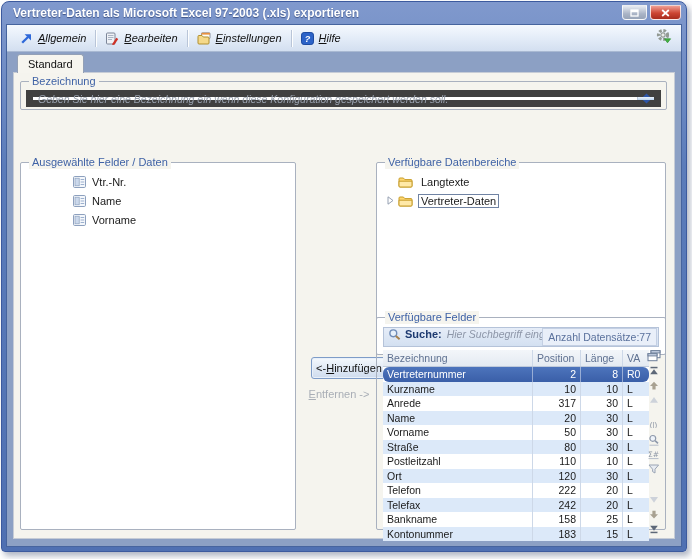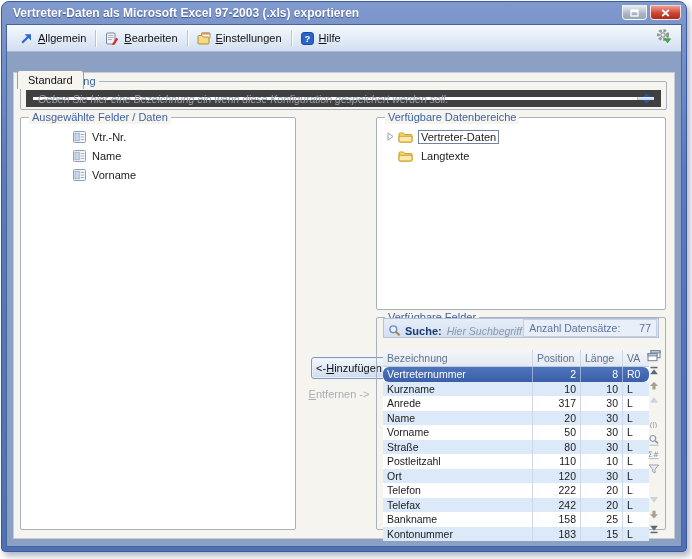--- a/index.html
+++ b/index.html
@@ -29,29 +29,29 @@
     background:linear-gradient(#f5f9fe,#e2ebf7 55%,#d3dff0);
     border-bottom:1px solid #a9b9d2;}
   .tb-item{display:flex;align-items:center;gap:5px;padding:2px 7px;font-size:11px;color:#101010;cursor:default;}
   .tb-item u{text-decoration:underline;}
   .tb-sep{width:1px;height:17px;background:#b9c5d8;box-shadow:1px 0 0 #fdfefe;margin:0 2px;}
   .tb-spacer{flex:1;}
   .tb-right{display:flex;align-items:center;padding-right:3px;}
 
   
   .client{flex:1;position:relative;background:#8ca0c4;}
-  .tab{position:absolute;left:10px;top:18px;height:18px;line-height:18px;padding:0 10px;z-index:2;
+  .tab{position:absolute;left:10px;top:2px;height:18px;line-height:18px;padding:0 10px;z-index:2;
     background:#f6f5ef;border:1px solid #93a0b6;border-bottom:none;border-radius:3px 3px 0 0;
     font-size:11px;color:#101010;}
   .tab-page{position:absolute;left:6px;right:6px;top:20px;bottom:7px;z-index:1;
     background:#f5f4ee;border:1px solid #c6ccd6;}
 
   
   .group{position:absolute;border:1px solid #a9b1bf;border-radius:2px;box-sizing:border-box;}
-  .group.white{background:#ffffff;}
+  .group.white{background:#ffffff;margin-top:45px;}
   .group-caption{position:absolute;top:-7px;left:8px;background:#f5f4ee;padding:0 3px;
     font-size:11px;line-height:13px;color:#3f62a6;white-space:nowrap;}
   .group.white .group-caption{background:#f5f4ee;}
 
   #grp-bezeichnung{left:6px;right:7px;top:8px;height:29px;}
   .combo{position:absolute;left:5px;right:5px;top:8px;height:17px;background:#fff;
     border:7px solid #404040;display:flex;align-items:center;box-sizing:border-box;}
   .combo-text{flex:1;font-size:10.5px;font-style:italic;color:#98a0ad;padding-left:5px;
     white-space:nowrap;overflow:hidden;}
   .combo-btn{flex:0 0 16px;align-self:stretch;border-left:1px solid #b9c6da;
@@ -63,27 +63,27 @@
 
   #grp-areas{left:362px;right:8px;top:44px;height:193px;}
   .tree{padding:9px 0 0 10px;}
   .tree-node{display:flex;align-items:center;height:19px;font-size:11px;color:#1a1a1a;}
   .tree-arrow{width:11px;display:flex;align-items:center;}
   .tree-folder{margin-right:5px;display:flex;align-items:center;}
   .tree-label{padding:0 2px;border:1px solid transparent;}
   .tree-label.sel{border:1px solid #7083a3;background:#fff;}
 
   #grp-fields{left:362px;right:8px;top:244px;bottom:8px;}
-  .searchbar{position:absolute;left:6px;right:6px;top:0;height:20px;box-sizing:border-box;
+  .searchbar{position:absolute;left:6px;right:6px;top:9px;height:20px;box-sizing:border-box;
     background:linear-gradient(#e6edf8,#d3e0f1);border:1px solid #b5c3d9;
-    display:flex;align-items:flex-end;}
+    display:flex;align-items:flex-start;}
   .searchbar .mag{margin:0 4px;display:flex;}
   .search-label{font-size:11px;font-weight:bold;color:#1d3a70;margin-right:5px;}
   .search-ph{flex:1;font-size:10.5px;font-style:italic;color:#8d96a8;white-space:nowrap;overflow:hidden;}
-  .count-box{height:16px;margin-right:1px;padding:0 5px;display:flex;align-items:center;gap:19px;
+  .count-box{height:16px;margin-right:1px;padding:0 5px;display:flex;align-items:center;gap:0;
     background:#e9eff9;border:1px solid #c3cfe3;font-size:10.5px;color:#5a719c;white-space:nowrap;}
 
   .table{position:absolute;left:6px;top:32px;width:266px;background:#fff;}
   .thead{display:grid;grid-template-columns:150px 48px 42px 26px;height:16px;
     background:linear-gradient(#f3f6fa,#e4eaf2);border-bottom:1px solid #bfcadb;}
   .th{font-size:10.5px;color:#5f7191;line-height:16px;padding-left:4px;
     border-right:1px solid #cdd8e8;overflow:hidden;white-space:nowrap;box-sizing:border-box;}
   .th:last-child{border-right:none;}
   .trow{display:grid;grid-template-columns:150px 48px 42px 26px;height:14.5px;background:#fff;}
   .trow.alt{background:#dce9f9;}
@@ -125,21 +125,21 @@
             <span><svg width="9" height="8" viewBox="0 0 9 8">
                 <path d="M1.2 1 L7.8 7 M7.8 1 L1.2 7" stroke="#ffffff" stroke-width="1.7"></path>
               </svg></span>
           </span>
       </span>
     </div>
 
     <div class="window-inner">
 
       <div class="toolbar">
-        <span style="display:flex;align-items:flex-start;">
+        <span style="display:flex;align-items:flex-start;font-style:italic;">
             <span class="tb-item">
               <span style="display:flex">
                 <svg width="13" height="13" viewBox="0 0 13 13">
                   <path d="M2.2 10.8 L8 5" stroke="#2e68d9" stroke-width="2.3" fill="none"></path>
                   <polygon points="4.6,2.2 11,2.2 11,8.6" fill="#2e68d9"></polygon>
                 </svg>
               </span>
               <span><u>A</u>llgemein</span>
             </span>
             <span class="tb-sep"></span>
@@ -244,42 +244,42 @@
                   </span>
                   <span>Vorname</span>
                 </div>
               </div>
           </div>
 
           <div class="group white" id="grp-areas">
             <span class="group-caption">Verfügbare Datenbereiche</span>
             <div class="tree">
                 <div class="tree-node">
-                  <span class="tree-arrow">
-                    <svg width="7" height="9" viewBox="0 0 7 9">
-                      <polygon points="1,0.8 6,4.5 1,8.2" fill="#ffffff" stroke="#95a0b2" stroke-width="1"></polygon>
-                    </svg>
-                  </span>
-                  <span class="tree-folder">
-                    <svg width="15" height="12" viewBox="0 0 15 12">
-                      <path d="M1 3 Q1 2 2 2 H5.4 L6.8 3.6 H13 Q14 3.6 14 4.6 V10 Q14 11 13 11 H2 Q1 11 1 10 Z" fill="#ffd771" stroke="#c79d2b"></path>
-                      <path d="M1 5.2 H14 V10 Q14 11 13 11 H2 Q1 11 1 10 Z" fill="#ffe9a8" stroke="#c79d2b"></path>
-                    </svg>
-                  </span>
-                  <span class="tree-label sel">Vertreter-Daten</span>
-                </div>
-                <div class="tree-node">
                   <span class="tree-arrow"></span>
                   <span class="tree-folder">
                     <svg width="15" height="12" viewBox="0 0 15 12">
                       <path d="M1 3 Q1 2 2 2 H5.4 L6.8 3.6 H13 Q14 3.6 14 4.6 V10 Q14 11 13 11 H2 Q1 11 1 10 Z" fill="#ffd771" stroke="#c79d2b"></path>
                       <path d="M1 5.2 H14 V10 Q14 11 13 11 H2 Q1 11 1 10 Z" fill="#ffe9a8" stroke="#c79d2b"></path>
                     </svg>
                   </span>
                   <span class="tree-label">Langtexte</span>
+                </div>
+                <div class="tree-node">
+                  <span class="tree-arrow">
+                    <svg width="7" height="9" viewBox="0 0 7 9">
+                      <polygon points="1,0.8 6,4.5 1,8.2" fill="#ffffff" stroke="#95a0b2" stroke-width="1"></polygon>
+                    </svg>
+                  </span>
+                  <span class="tree-folder">
+                    <svg width="15" height="12" viewBox="0 0 15 12">
+                      <path d="M1 3 Q1 2 2 2 H5.4 L6.8 3.6 H13 Q14 3.6 14 4.6 V10 Q14 11 13 11 H2 Q1 11 1 10 Z" fill="#ffd771" stroke="#c79d2b"></path>
+                      <path d="M1 5.2 H14 V10 Q14 11 13 11 H2 Q1 11 1 10 Z" fill="#ffe9a8" stroke="#c79d2b"></path>
+                    </svg>
+                  </span>
+                  <span class="tree-label sel">Vertreter-Daten</span>
                 </div>
               </div>
           </div>
 
           <div class="btn-add">&lt;- <u>H</u>inzufügen</div>
           <div class="btn-remove"><u>E</u>ntfernen -&gt;</div>
 
           <div class="group" id="grp-fields">
             <span class="group-caption">Verfügbare Felder</span>
 

